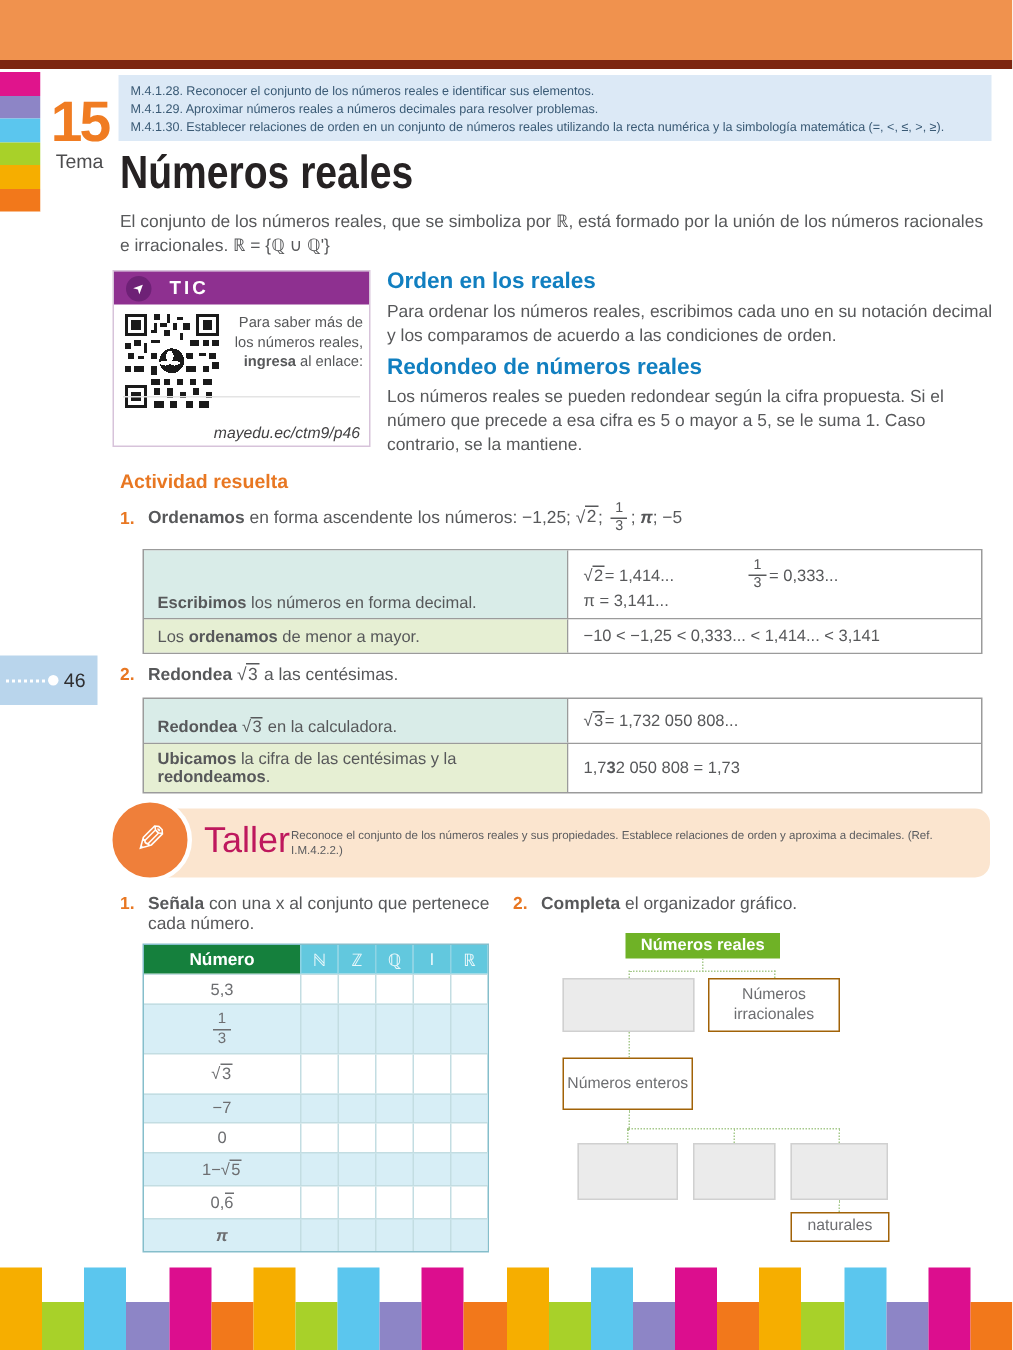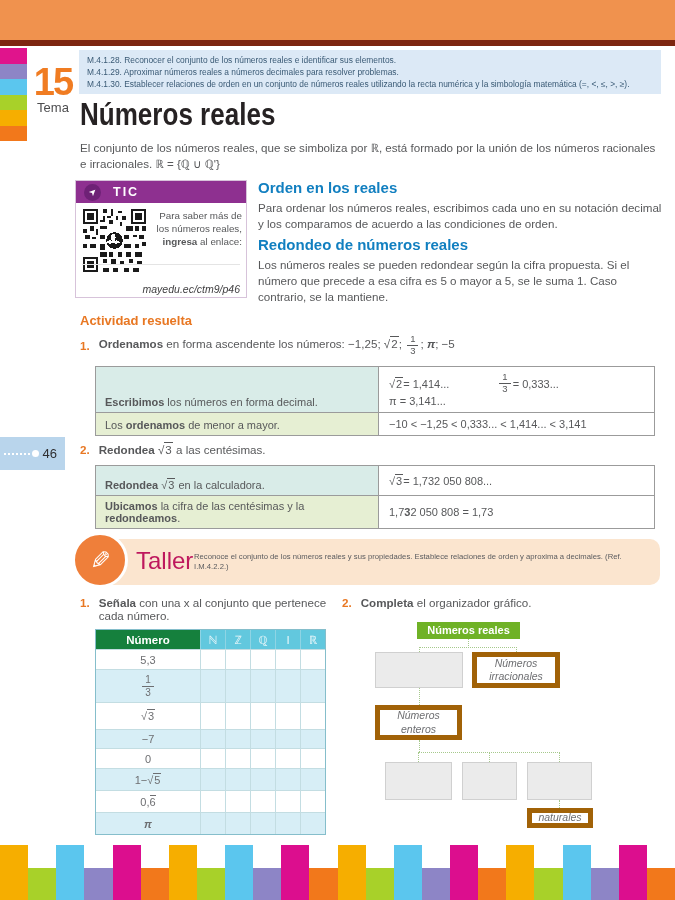--- a/index.html
+++ b/index.html
@@ -93,21 +93,21 @@
   .nc-h { flex:1; background:#62C8DE; color:#EAF7FA; display:flex; align-items:center; justify-content:center;
           font-size:11.5px; border-left:1px solid #8FD4E4; }
   .nt-slots { flex:1; display:flex; }
   .ans-cell { flex:1; border-left:1px solid #C3DDE2; }
   .row-alt { background:#D7EEF6; }
 
   
   .org-box { position:absolute; font-size:10.5px; color:#6D6E71; display:flex; align-items:center;
              justify-content:center; text-align:center; line-height:1.25; }
   .org-gray { background:#EBEBEB; border:1px solid #D0D0D0; }
-  .org-white { background:#fff; border:5px solid #a16207;font-style:italic; }
+  .org-white { background:#fff; border:1px solid #a16207; }
   .org-root { background:#6FB226; color:#fff; font-weight:bold; font-size:11px; }
   .dot-v { position:absolute; width:0; border-left:1px dotted #A6C98C; }
   .dot-h { position:absolute; height:0; border-top:1px dotted #A6C98C; }
 
   
   .footer-bars { position:absolute; left:0; bottom:0; width:675px; height:55px; display:flex; align-items:flex-end; }
   .fbar { flex:1; }
   .fbar.tall { height:55px; }
   .fbar.short { height:32px; }
 </style>

